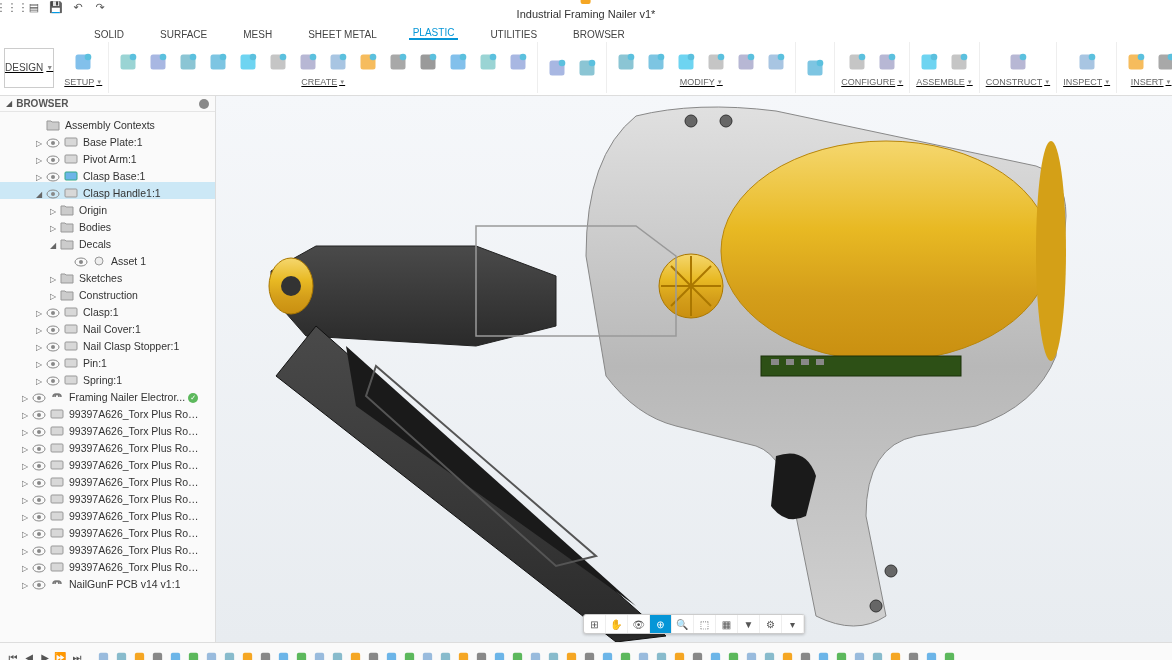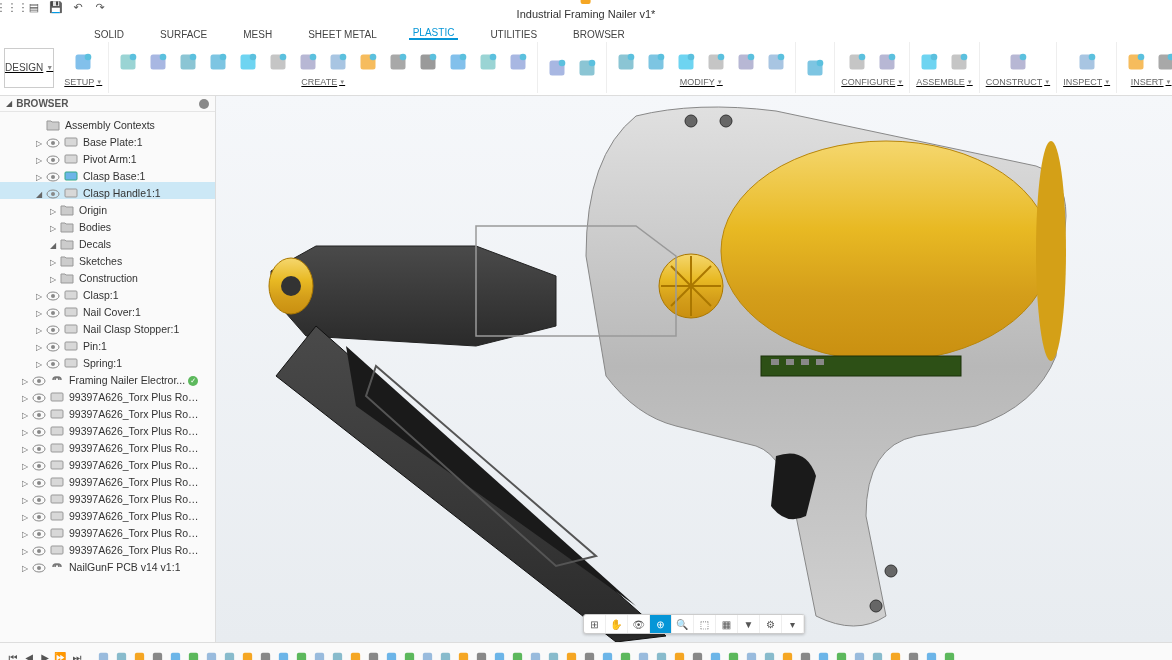--- a/index.html
+++ b/index.html
@@ -412,20 +412,33 @@
         </div>
         <div class="node" style="padding-left: 48px;">
           <span class="tri">◢</span>
           <span class="nico">
             <svg width="14" height="12" viewBox="0 0 14 12">
               <path d="M1 2h4l1 1h7v8H1z" fill="#ccc" stroke="#999"></path>
             </svg>
           </span>
           <span class="nlabel">Decals</span>
         </div>
+        <div class="node" style="padding-left: 62px;">
+          <span class="tri"></span>
+          <span class="eye"><svg width="14" height="10" viewBox="0 0 14 10">
+              <ellipse cx="7" cy="5" rx="6" ry="4" fill="none" stroke="#888" stroke-width="1"></ellipse>
+              <circle cx="7" cy="5" r="2" fill="#888"></circle>
+            </svg></span>
+          <span class="nico">
+            <svg width="14" height="12" viewBox="0 0 14 12">
+              <circle cx="7" cy="6" r="4" fill="#eee" stroke="#999"></circle>
+            </svg>
+          </span>
+          <span class="nlabel">Asset 1</span>
+        </div>
         <div class="node" style="padding-left: 48px;">
           <span class="tri">▷</span>
           <span class="nico">
             <svg width="14" height="12" viewBox="0 0 14 12">
               <path d="M1 2h4l1 1h7v8H1z" fill="#ccc" stroke="#999"></path>
             </svg>
           </span>
           <span class="nlabel">Sketches</span>
         </div>
         <div class="node" style="padding-left: 48px;">

